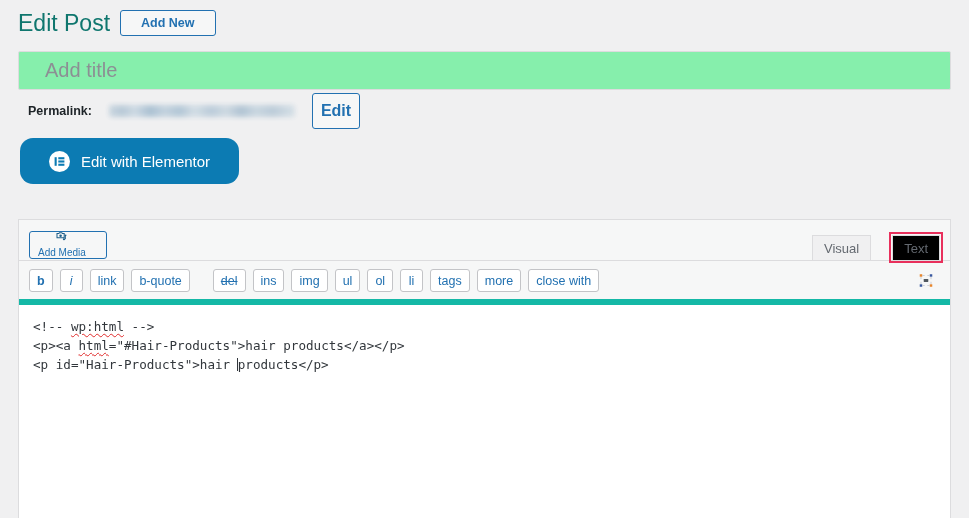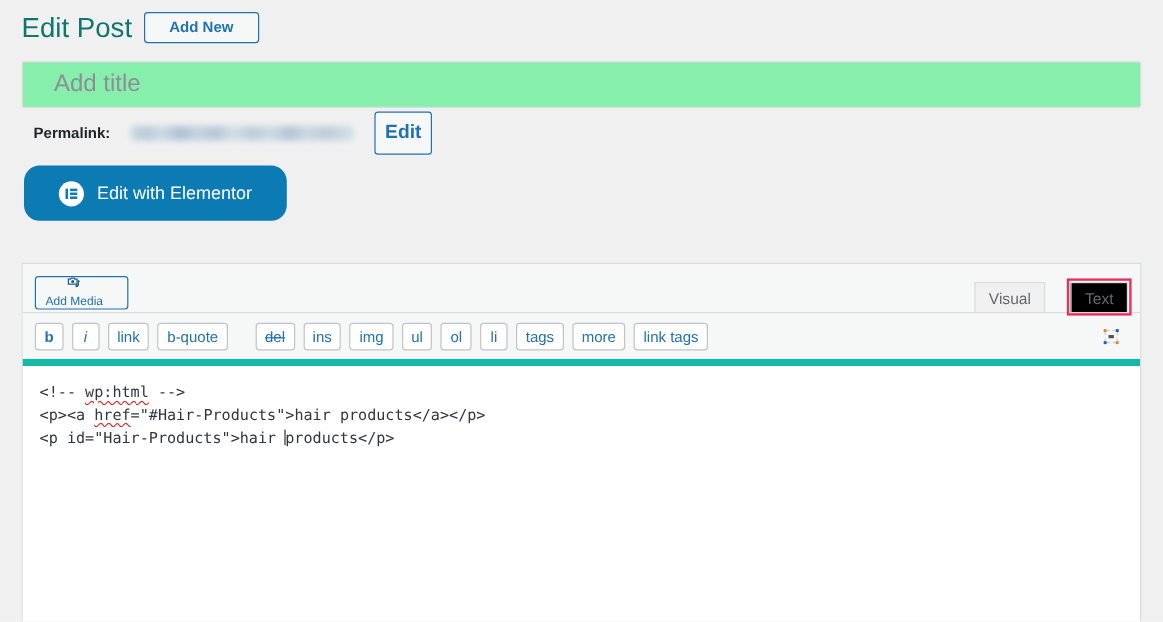--- a/index.html
+++ b/index.html
@@ -306,34 +306,34 @@
         <span class="qt-btn un">link</span>
         <span class="qt-btn">b-quote</span>
         <span class="qt-btn st">del</span>
         <span class="qt-btn">ins</span>
         <span class="qt-btn">img</span>
         <span class="qt-btn">ul</span>
         <span class="qt-btn">ol</span>
         <span class="qt-btn">li</span>
         <span class="qt-btn">tags</span>
         <span class="qt-btn">more</span>
-        <span class="qt-btn">link tags</span>
+        <span class="qt-btn">close with</span>
       </div>
       <button class="dfw-btn">
         <svg width="19" height="19" viewBox="0 0 19 19" aria-hidden="true">
           <rect x="1" y="1" width="3.4" height="3.4" fill="#e8862c"></rect>
           <rect x="14.6" y="1" width="3.4" height="3.4" fill="#3858a0"></rect>
           <rect x="1" y="14.6" width="3.4" height="3.4" fill="#3858a0"></rect>
           <rect x="14.6" y="14.6" width="3.4" height="3.4" fill="#e8862c"></rect>
           <path d="M4.4 2.7h3.3M2.7 4.4v3.3M16.3 4.4v3.3M11.3 2.7h3.3M4.4 16.3h3.3M2.7 11.3v3.3M16.3 11.3v3.3M11.3 16.3h3.3" stroke="#c8cbd0" stroke-width="1.2" fill="none"></path>
           <rect x="6.4" y="7.6" width="6.2" height="3.8" rx="0.6" fill="#50575e"></rect>
         </svg>
       </button>
     </div>
 
     <div class="code-area">
       <div class="code-line"><span>&lt;!-- </span><span class="sq">wp:html</span><span> --&gt;</span></div>
-      <div class="code-line"><span>&lt;p&gt;&lt;a </span><span class="sq">href</span><span>="#Hair-Products"&gt;hair products&lt;/a&gt;&lt;/p&gt;</span></div>
+      <div class="code-line"><span>&lt;p&gt;&lt;a </span><span class="sq">html</span><span>="#Hair-Products"&gt;hair products&lt;/a&gt;&lt;/p&gt;</span></div>
       <div class="code-line"><span>&lt;p id="Hair-Products"&gt;hair </span><span class="caret"></span><span>products&lt;/p&gt;</span></div>
     </div>
 
   </div>
 </div>
 
 </body></html>

